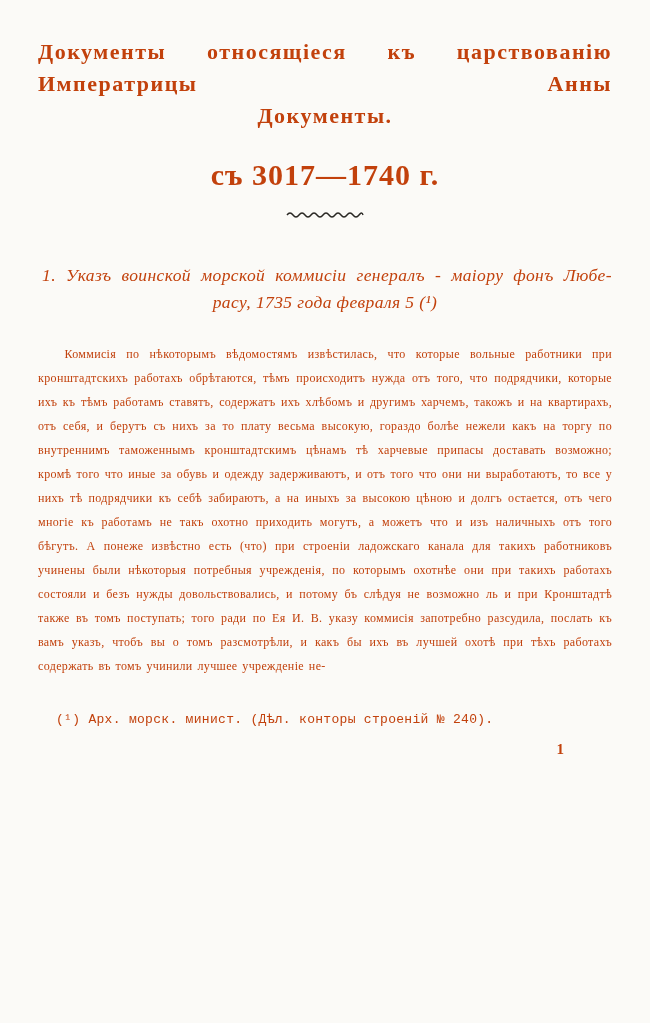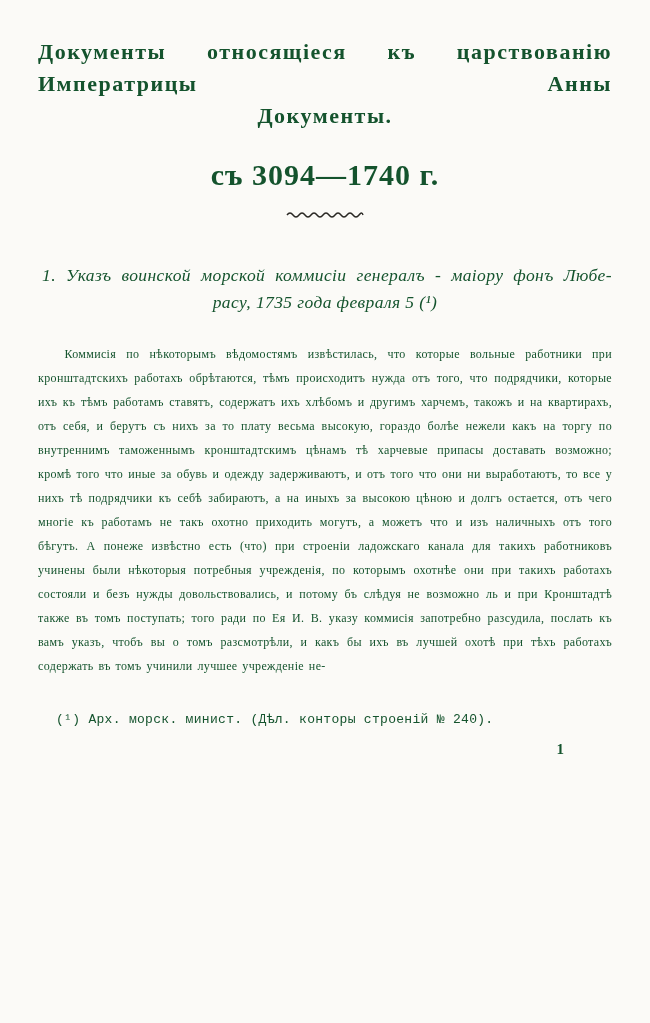--- a/index.html
+++ b/index.html
@@ -6,21 +6,21 @@
     margin: 0;
     padding: 0;
     background: #e8e6e1;
   }
   .page {
     position: relative;
     width: 650px;
     height: 1023px;
     margin: 0 auto;
     background: #fbfaf7;
-    color: #14532d;
+    color: #c2410c;
     font-family: "Liberation Serif", "DejaVu Serif", serif;
     overflow: hidden;
     box-sizing: border-box;
   }
   .content {
     position: absolute;
     left: 38px;
     right: 38px;
     top: 0;
   }
@@ -101,21 +101,21 @@
 <body>
 
 <div class="page">
   <div class="content">
 
     <div class="doc-title">
       <div class="line1">Документы относящіеся къ царствованію Императрицы Анны</div>
       <div class="line2">Документы.</div>
     </div>
 
-    <div class="subtitle">съ 3094—1740 г.</div>
+    <div class="subtitle">съ 3017—1740 г.</div>
 
     <svg class="divider" viewBox="0 0 78 10" aria-hidden="true">
       <path d="M1,5 Q4,1 7,5 T13,5 T19,5 T25,5 T31,5 T37,5 T43,5 T49,5 T55,5 T61,5 T67,5 T73,5 T77,5"></path>
     </svg>
 
     <div class="section-heading">
       <div class="line1">1.  Указъ воинской морской коммисіи генералъ - маіору фонъ Любе-</div>
       <div class="line2">расу, 1735 года февраля 5 (¹)</div>
     </div>
 

